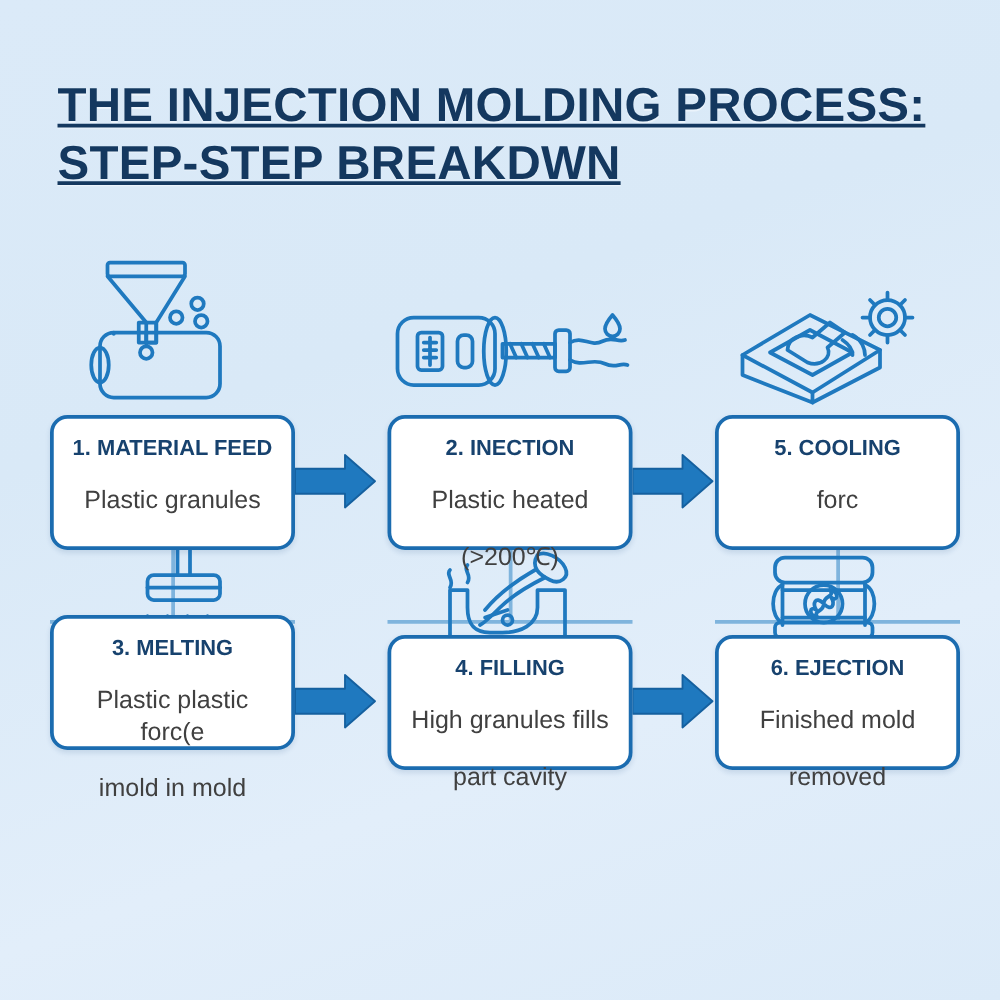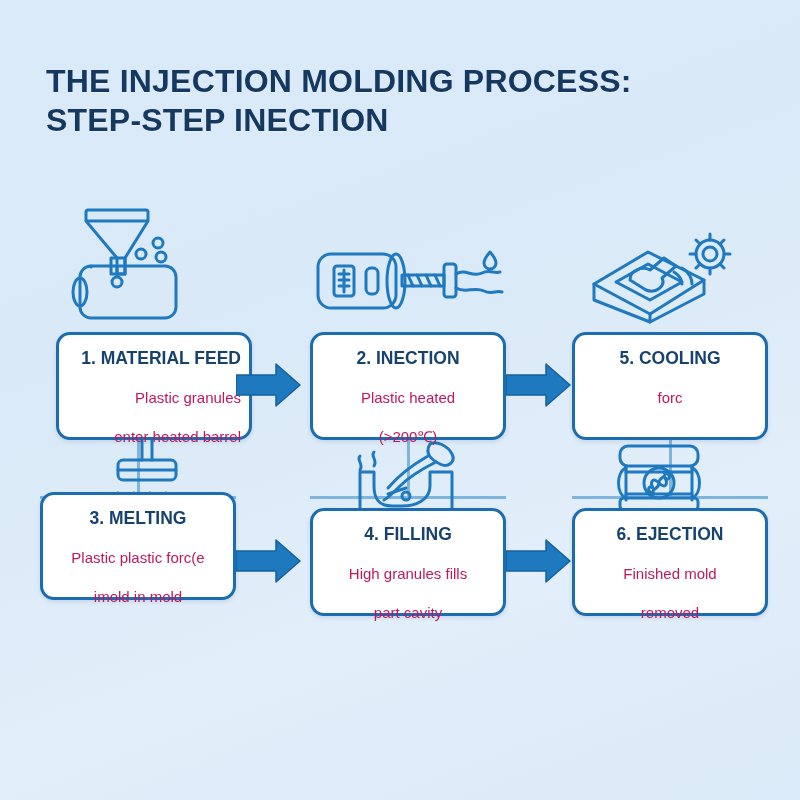--- a/index.html
+++ b/index.html
@@ -24,26 +24,27 @@
   }
 
   
   .title-block {
     position: absolute;
     left: 46px;
     top: 62px;
     width: 700px;
   }
   .title-line {
-    font-size: 32px;
+    font-size: 38px;
     font-weight: bold;
     letter-spacing: 0.2px;
     color: #14385f;
     line-height: 1.22;
     text-shadow: 0 1px 0 rgba(255,255,255,0.45);
+    text-decoration: underline;
   }
 
   
   .card {
     position: absolute;
     width: 196px;
     height: 108px;
     background: #ffffff;
     border: 3px solid #1b6cb0;
     border-radius: 14px;
@@ -54,28 +55,28 @@
   }
   .card-title {
     font-size: 17.5px;
     font-weight: bold;
     color: #17426e;
     line-height: 1.15;
     margin: 3px 0 5px 0;
     white-space: nowrap;
   }
   .card-body {
-    font-size: 15px;
-    color: #be185d;
+    font-size: 20px;
+    color: #404040;
     line-height: 1.28;
     margin-top: 20px;
   }
 
   
-  #card-1 { left: 56px;  top: 332px; text-align: right; }
+  #card-1 { left: 40px;  top: 332px; }
   #card-2 { left: 310px; top: 332px; }
   #card-5 { left: 572px; top: 332px; }
   #card-3 { left: 40px;  top: 492px; }
   #card-4 { left: 310px; top: 508px; }
   #card-6 { left: 572px; top: 508px; }
 
   
   .arrow-right {
     position: absolute;
     width: 66px;
@@ -104,21 +105,21 @@
 
   .icon svg { display: block; }
 </style>
 </head>
 <body>
 
 <div id="poster">
 
   <div class="title-block">
     <div class="title-line">THE INJECTION MOLDING PROCESS:</div>
-    <div class="title-line">STEP-STEP INECTION</div>
+    <div class="title-line">STEP-STEP BREAKDWN</div>
   </div>
 
   <div class="connector" style="left:137px; top:440px; width:3px; height:68px;"></div>
   <div class="connector" style="left:40px; top:496px; width:196px; height:3px;"></div>
   <div class="connector" style="left:310px; top:496px; width:196px; height:3px;"></div>
   <div class="connector" style="left:572px; top:496px; width:196px; height:3px;"></div>
   <div class="connector" style="left:407px; top:440px; width:3px; height:58px;"></div>
   <div class="connector" style="left:669px; top:440px; width:3px; height:58px;"></div>
 
   <div class="icon" id="icon-1">
@@ -203,21 +204,20 @@
       <circle cx="61" cy="45" r="15"></circle>
       <path d="M61 45 C54 38, 52 45, 55 50 C50 46, 48 54, 56 56
                C52 50, 61 52, 61 45 C68 52, 70 45, 67 40 C72 44, 74 36, 66 34
                C70 40, 61 38, 61 45 Z"></path>
     </svg>
   </div>
 
   <div class="card" id="card-1">
     <div class="card-title">1. MATERIAL FEED</div>
     <div class="card-body">Plastic granules</div>
-    <div class="card-body">enter heated barrel</div>
   </div>
 
   <div class="card" id="card-2">
     <div class="card-title">2. INECTION</div>
     <div class="card-body">Plastic heated</div>
     <div class="card-body">(&gt;200℃)</div>
   </div>
 
   <div class="card" id="card-5">
     <div class="card-title">5. COOLING</div>

